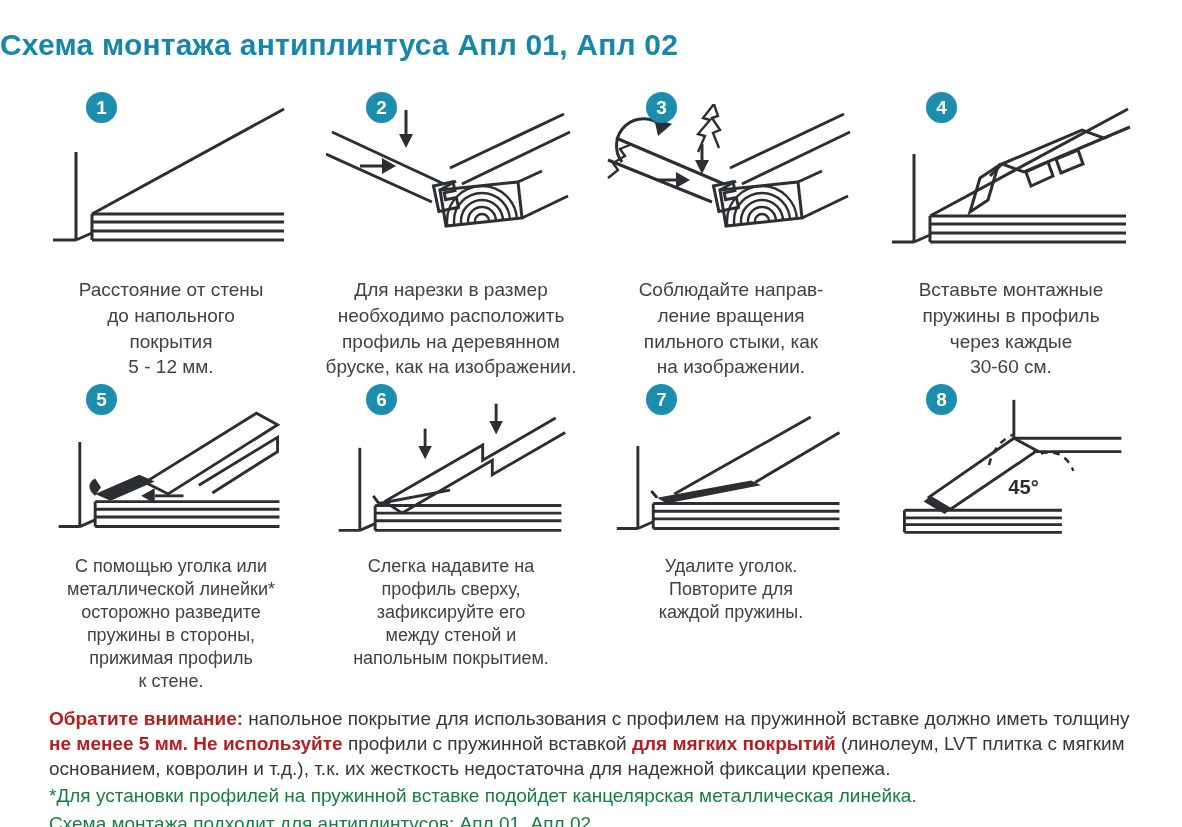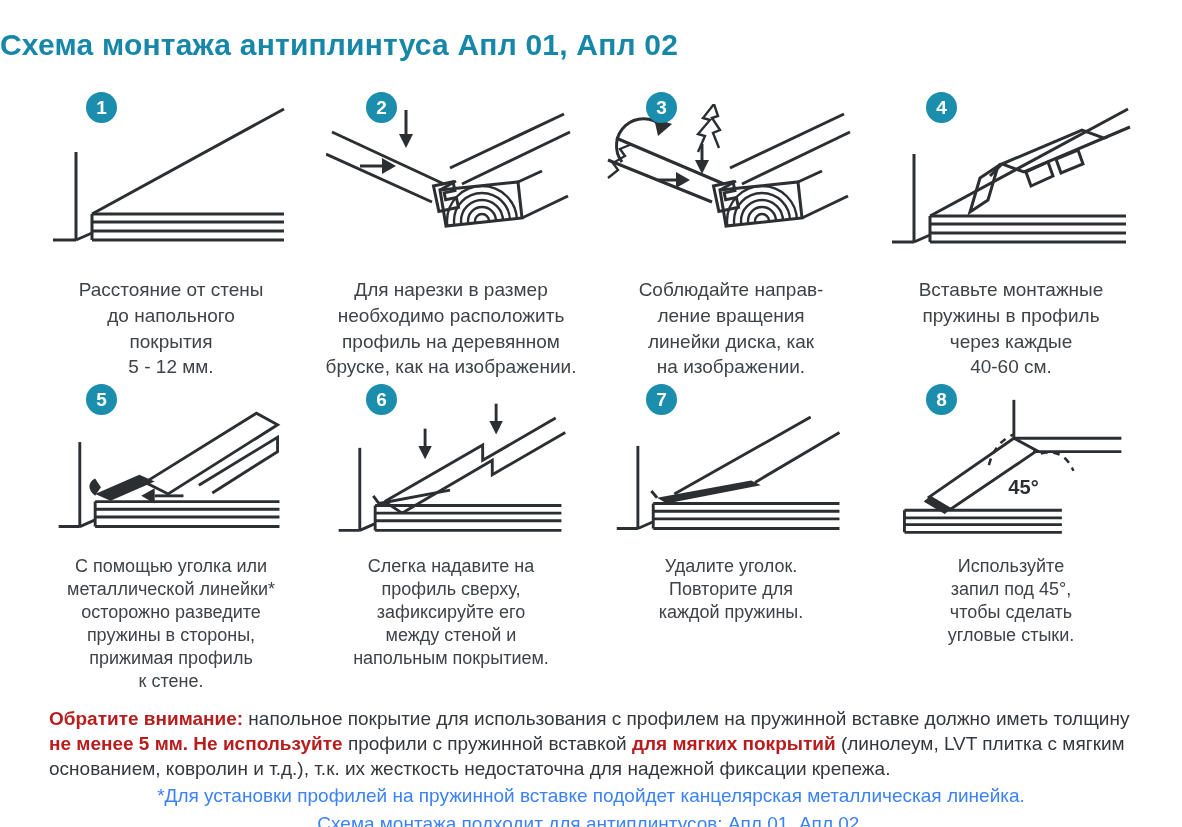--- a/index.html
+++ b/index.html
@@ -31,21 +31,21 @@
   }
   .row2 .cap{font-size:18px;line-height:1.28;margin-top:11px;}
   svg .ln{stroke:#2B2F32;stroke-width:3;fill:none;}
   svg .thin{stroke:#2B2F32;stroke-width:2.4;fill:none;}
   svg .fill{fill:#2B2F32;stroke:none;}
   svg .dash{stroke:#2B2F32;stroke-width:2.6;fill:none;stroke-dasharray:7 6;}
   svg text{font-family:"Liberation Sans",sans-serif;font-weight:bold;fill:#2B2F32;}
   .footer{width:1084px;margin:12px auto 0;}
   .attention{font-size:19px;line-height:1.33;color:#34383C;margin:0;}
   .attention b{color:#b91c1c;}
-  .centered-note{font-size:19px;line-height:1.33;color:#3b82f6;text-align:center;margin:2px 0 0 0;}
+  .centered-note{font-size:19px;line-height:1.33;color:#15803d;text-align:left;margin:2px 0 0 0;}
 </style>
 </head>
 <body>
 
 <div class="page">
 
   <h1 class="title">Схема монтажа антиплинтуса Апл 01, Апл 02</h1>
 
   <div class="grid row1">
 
@@ -136,21 +136,21 @@
             <circle class="thin" cx="156" cy="117" r="21"></circle>
               <circle class="thin" cx="156" cy="117" r="28"></circle>
             <circle class="thin" cx="156" cy="117" r="35"></circle>
           </g>
           <path class="ln" d="M114,86 L130,77 M192,78 L216,67 M196,114 L242,92"></path>
           <path class="ln" d="M124,64 L238,10 M136,80 L244,28"></path>
         </svg>
       </div>
       <div class="cap">Соблюдайте направ-
 ление вращения
-линейки диска, как
+пильного стыки, как
 на изображении.</div>
     </div>
 
     <div class="step">
       <div class="badge">4</div>
       <div class="figure">
         <svg width="250" height="150" viewBox="0 0 250 150">
           <path class="ln" d="M28,50 V138"></path>
           <path class="ln" d="M6,138 H28 M28,138 L44,131"></path>
           <path class="ln" d="M44,112 H240 M44,120 H240 M44,129 H240 M44,138 H240 M44,112 V138"></path>
@@ -158,21 +158,21 @@
           <polygon class="ln" points="116,60 196,26 218,34 138,68"></polygon>
           <path class="ln" d="M218,34 L244,23 M116,60 L104,72"></path>
           <polygon class="ln" points="140,68 162,58 167,72 145,82"></polygon>
           <polygon class="ln" points="170,55 192,46 197,60 175,69"></polygon>
           <polygon class="ln" points="94,74 112,62 102,96 84,108"></polygon>
         </svg>
       </div>
       <div class="cap">Вставьте монтажные
 пружины в профиль
 через каждые
-40-60 см.</div>
+30-60 см.</div>
     </div>
   </div>
 
   <div class="grid row2">
 
     <div class="step">
       <div class="badge">5</div>
       <div class="figure">
         <svg width="240" height="144" viewBox="0 0 250 150">
           <path class="ln" d="M30,48 V136"></path>
@@ -247,24 +247,20 @@
           <path class="ln" d="M128,4 V44"></path>
           <path class="ln" d="M128,44 H240 M148,58 H240"></path>
           <polygon class="ln" points="128,44 152,57 62,118 40,105"></polygon>
           <polygon class="fill" points="40,105 62,118 56,123 34,110"></polygon>
           <path class="ln" d="M14,119 H178 M14,127 H178 M14,134 H178 M14,142 H178 M14,119 V142"></path>
           <path class="dash" d="M102,72 Q108,48 128,40"></path>
           <path class="dash" d="M156,60 Q180,54 190,78"></path>
           <text x="138" y="102" font-size="21" text-anchor="middle">45°</text>
         </svg>
       </div>
-      <div class="cap">Используйте
-запил под 45°,
-чтобы сделать
-угловые стыки.</div>
     </div>
   </div>
 
   <div class="footer">
     <p class="attention"><b>Обратите внимание:</b><span> напольное покрытие для использования с профилем на пружинной вставке должно иметь толщину </span><b>не менее 5 мм. Не используйте</b><span> профили с пружинной вставкой </span><b>для мягких покрытий</b><span> (линолеум, LVT плитка с мягким основанием, ковролин и т.д.), т.к. их жесткость недостаточна для надежной фиксации крепежа.</span></p>
     <p class="centered-note">*Для установки профилей на пружинной вставке подойдет канцелярская металлическая линейка.</p>
     <p class="centered-note">Схема монтажа подходит для антиплинтусов: Апл 01, Апл 02.</p>
   </div>
 
 </div>

